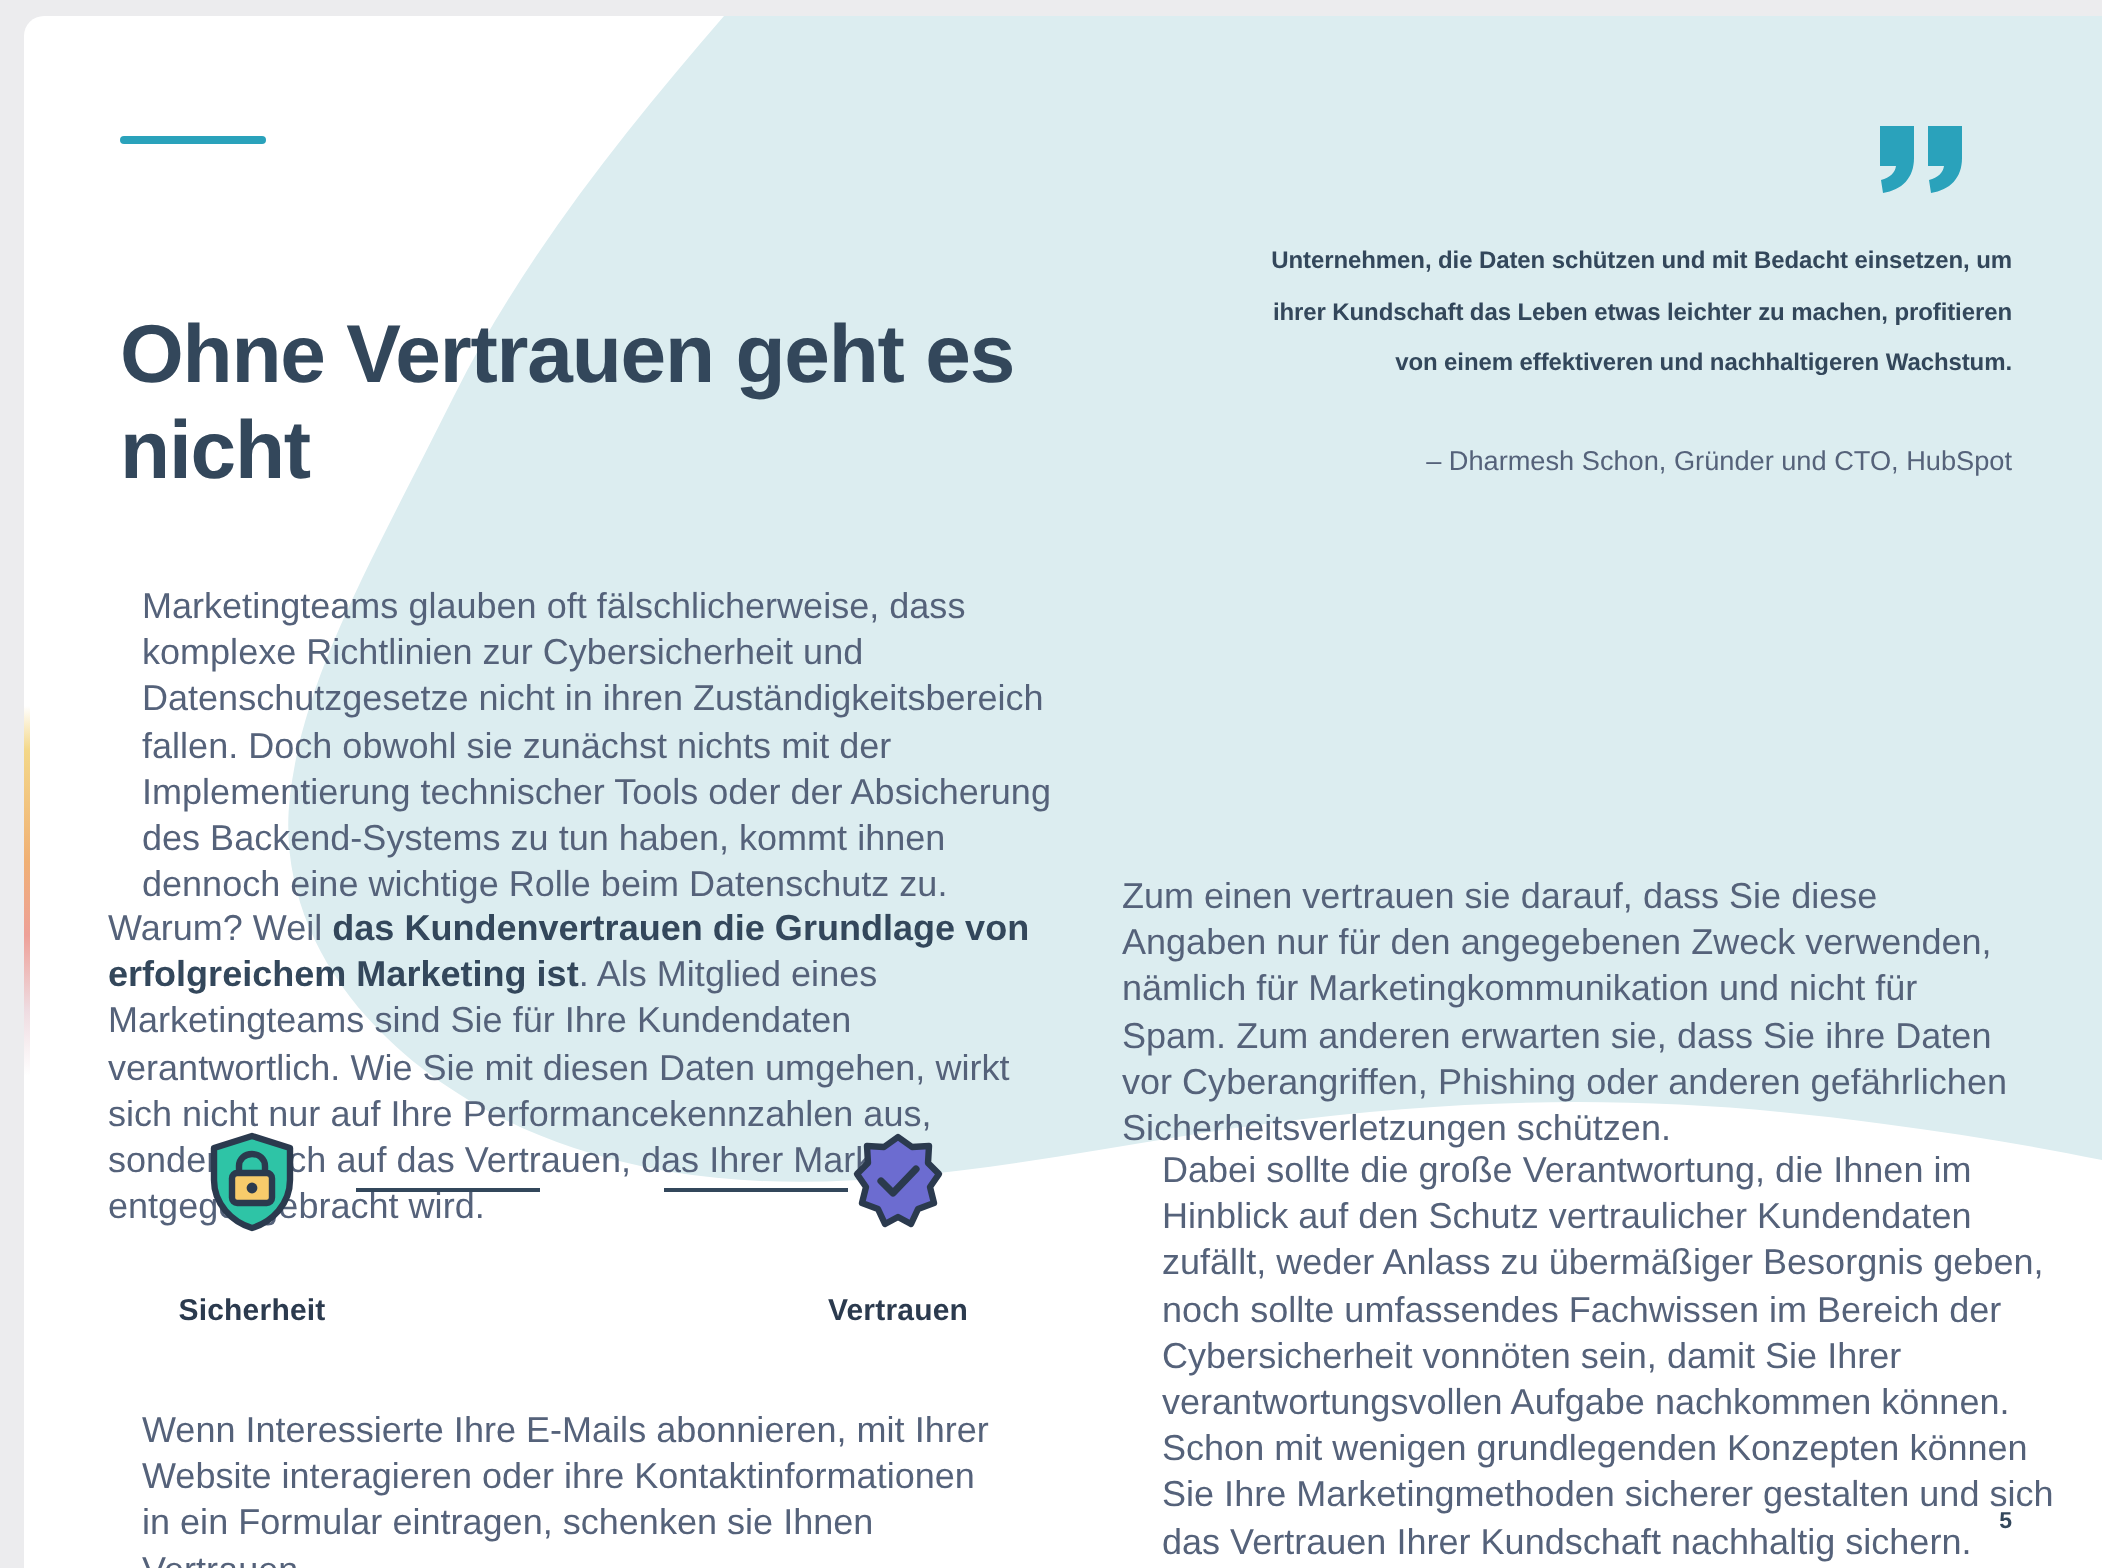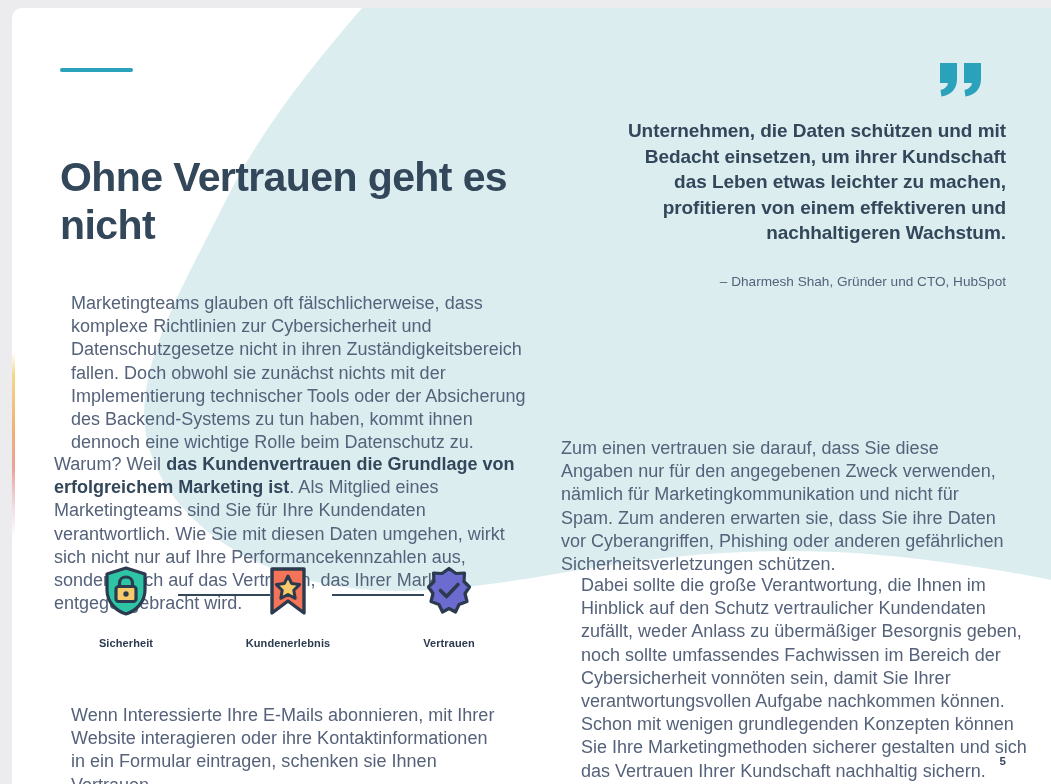--- a/index.html
+++ b/index.html
@@ -114,22 +114,22 @@
   #ig-2 { left: 174px; }
   #ig-3 { left: 335px; }
 
   .icon-wrap {
     height: 50px;
     display: flex;
     align-items: center;
     justify-content: center;
   }
   .icon-label {
-    margin-top: 21px;
-    font-size: 11px;
+    margin-top: 31px;
+    font-size: 15px;
     font-weight: bold;
     color: #2b3a4e;
     letter-spacing: 0.1px;
   }
   .connector {
     position: absolute;
     top: 28px;
     height: 2px;
     background: #33475b;
   }
@@ -143,21 +143,21 @@
     top: 110px;
     width: 394px;
     text-align: right;
   }
   #quote-mark {
     position: absolute;
     right: 24px;
     top: -55px;
   }
   #quote-text {
-    font-size: 19px;
+    font-size: 12px;
     line-height: 25.5px;
     font-weight: bold;
     color: #33475b;
     letter-spacing: -0.05px;
   }
   #quote-attrib {
     margin-top: 26px;
     font-size: 13.6px;
     line-height: 20px;
     color: #55627a;
@@ -204,29 +204,20 @@
           <svg width="44" height="50" viewBox="0 0 44 50">
             <path d="M22 2 L41 8 L41 24 C41 36 32 45 22 48 C12 45 3 36 3 24 L3 8 Z" fill="#2ec4a6" stroke="#2b3a4e" stroke-width="3.2" stroke-linejoin="round"></path>
             <path d="M15.5 21 L15.5 17 C15.5 13.5 18.4 11 22 11 C25.6 11 28.5 13.5 28.5 17 L28.5 21" fill="none" stroke="#2b3a4e" stroke-width="3.2" stroke-linecap="round"></path>
             <rect x="12" y="20.5" width="20" height="15" rx="2.6" fill="#f7cb6b" stroke="#2b3a4e" stroke-width="3.2"></rect>
             <circle cx="22" cy="28" r="2.7" fill="#2b3a4e"></circle>
           </svg>
         </div>
         <div class="icon-label">Sicherheit</div>
       </div>
 
-      <div class="icon-group" id="ig-2">
-        <div class="icon-wrap">
-          <svg width="40" height="52" viewBox="0 0 40 52">
-            <path d="M4 4 L36 4 L36 48 L20 36 L4 48 Z" fill="#f4745a" stroke="#2b3a4e" stroke-width="3.4" stroke-linejoin="round"></path>
-            <path d="M20 11 L23.6 18.4 L31.6 19.6 L25.8 25.3 L27.2 33.3 L20 29.5 L12.8 33.3 L14.2 25.3 L8.4 19.6 L16.4 18.4 Z" fill="#f7cb6b" stroke="#2b3a4e" stroke-width="3" stroke-linejoin="round"></path>
-          </svg>
-        </div>
-        <div class="icon-label">Kundenerlebnis</div>
-      </div>
 
       <div class="icon-group" id="ig-3">
         <div class="icon-wrap">
           <svg width="50" height="50" viewBox="0 0 50 50">
             <path d="M25 2.5 L32 7.5 L40.5 7 L40 15.5 L45.5 21 L41 27.5 L43 35.5 L35 38.5 L31.5 46 L25 42.5 L18.5 46 L15 38.5 L7 35.5 L9 27.5 L4.5 21 L10 15.5 L9.5 7 L18 7.5 Z" fill="#6c6cd0" stroke="#2b3a4e" stroke-width="3.2" stroke-linejoin="round"></path>
             <path d="M16.5 24.5 L22.5 30.5 L34 18.5" fill="none" stroke="#2b3a4e" stroke-width="3.6" stroke-linecap="round" stroke-linejoin="round"></path>
           </svg>
         </div>
         <div class="icon-label">Vertrauen</div>
       </div>
@@ -235,21 +226,21 @@
     <p class="body-text" id="p-left-3">Wenn Interessierte Ihre E-Mails abonnieren, mit Ihrer Website interagieren oder ihre Kontaktinformationen in ein Formular eintragen, schenken sie Ihnen Vertrauen.</p>
 
     <div id="quote-block">
       <div id="quote-mark">
         <svg width="42" height="34" viewBox="0 0 42 34">
           <path d="M0 0 L17 0 L17 16 C17 26 11 32 1.5 33.5 L0.5 27 C5 25.8 7.5 23.5 8 20 L0 20 Z" fill="#2aa2bb"></path>
           <path d="M24 0 L41 0 L41 16 C41 26 35 32 25.5 33.5 L24.5 27 C29 25.8 31.5 23.5 32 20 L24 20 Z" fill="#2aa2bb"></path>
         </svg>
       </div>
       <div id="quote-text">Unternehmen, die Daten schützen und mit Bedacht einsetzen, um ihrer Kundschaft das Leben etwas leichter zu machen, profitieren von einem effektiveren und nachhaltigeren Wachstum.</div>
-      <div id="quote-attrib">– Dharmesh Shah, Gründer und CTO, HubSpot</div>
+      <div id="quote-attrib">– Dharmesh Schon, Gründer und CTO, HubSpot</div>
     </div>
 
     <p class="body-text" id="p-right-1">Zum einen vertrauen sie darauf, dass Sie diese Angaben nur für den angegebenen Zweck verwenden, nämlich für Marketingkommunikation und nicht für Spam. Zum anderen erwarten sie, dass Sie ihre Daten vor Cyberangriffen, Phishing oder anderen gefährlichen Sicherheitsverletzungen schützen.</p>
     <p class="body-text" id="p-right-2">Dabei sollte die große Verantwortung, die Ihnen im Hinblick auf den Schutz vertraulicher Kundendaten zufällt, weder Anlass zu übermäßiger Besorgnis geben, noch sollte umfassendes Fachwissen im Bereich der Cybersicherheit vonnöten sein, damit Sie Ihrer verantwortungsvollen Aufgabe nachkommen können. Schon mit wenigen grundlegenden Konzepten können Sie Ihre Marketingmethoden sicherer gestalten und sich das Vertrauen Ihrer Kundschaft nachhaltig sichern.</p>
 
     <div id="page-number">5</div>
 
   </div>
 </div>
 

